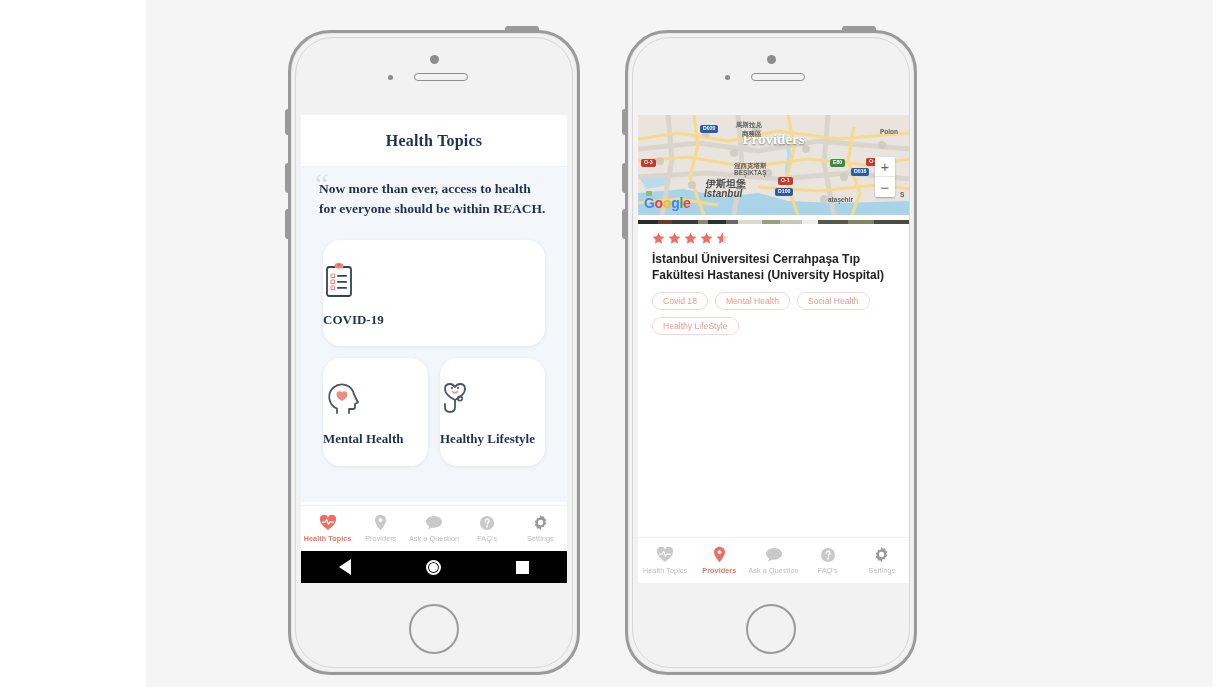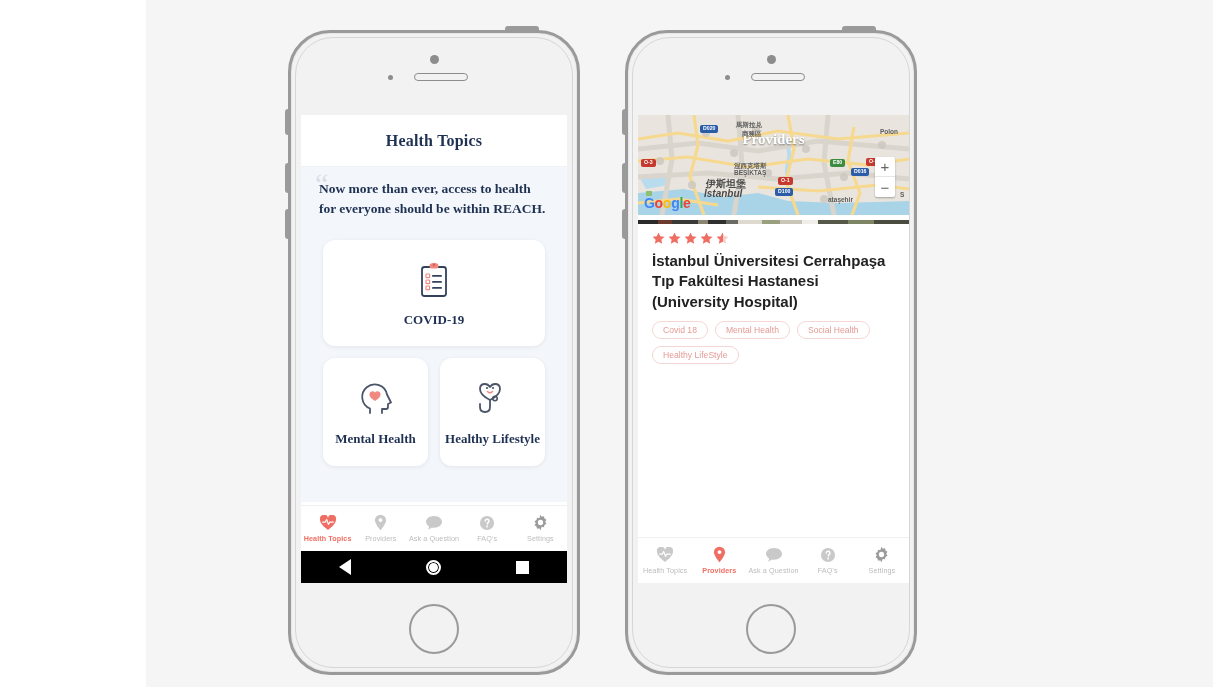--- a/index.html
+++ b/index.html
@@ -120,25 +120,25 @@
     font-family: "Liberation Serif", serif;
     font-weight: bold;
     font-size: 13.5px;
     line-height: 1.45;
     color: #1f3152;
     padding: 0 4px;
   }
   .cards-area { background: #f3f6fa; padding: 6px 22px 12px 22px; }
   .card {
     background: #ffffff;
-    border-radius: 12px;
+    border-radius: 18px;
     box-shadow: 0 1px 4px rgba(31,49,82,.08);
     display: flex;
     flex-direction: column;
-    align-items: center;
+    align-items: flex-start;
     justify-content: center;
   }
   .card-big { height: 106px; margin-bottom: 12px; }
   .card-row { display: flex; gap: 12px; }
   .card-half { flex: 1; height: 108px; }
   .card-label {
     font-family: "Liberation Serif", serif;
     font-weight: bold;
     color: #1f3152;
     font-size: 13px;
@@ -270,21 +270,21 @@
     border-radius: 18px;
     background: #ffffff;
     display: flex; align-items: center; justify-content: center; gap: 6px;
     box-shadow: 0 1px 2px rgba(0,0,0,.04);
   }
   .filter-text { color: #ef6e63; font-size: 11px; }
   .photo-strip { height: 9px; overflow: hidden; }
   .provider-card { padding: 8px 14px 0 14px; background: #fff; }
   .stars { display: flex; gap: 3px; margin-bottom: 6px; }
   .provider-name {
-    font-size: 15px;
+    font-size: 12px;
     color: #222222;
     line-height: 1.35;
     font-weight: bold;
   }
   .tags { display: flex; flex-wrap: wrap; gap: 7px; margin-top: 9px; }
   .tag {
     border: 1px solid #f4d7d5;
     border-radius: 12px;
     padding: 3px 10px;
     font-size: 8.6px;

